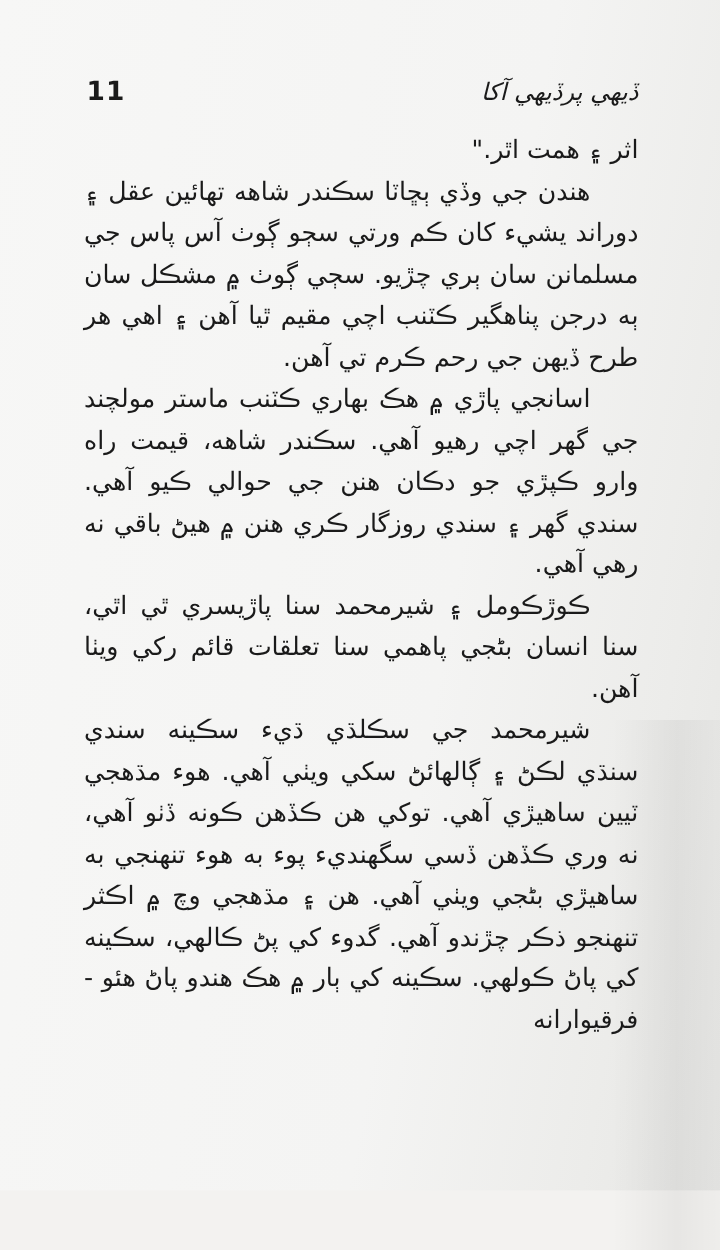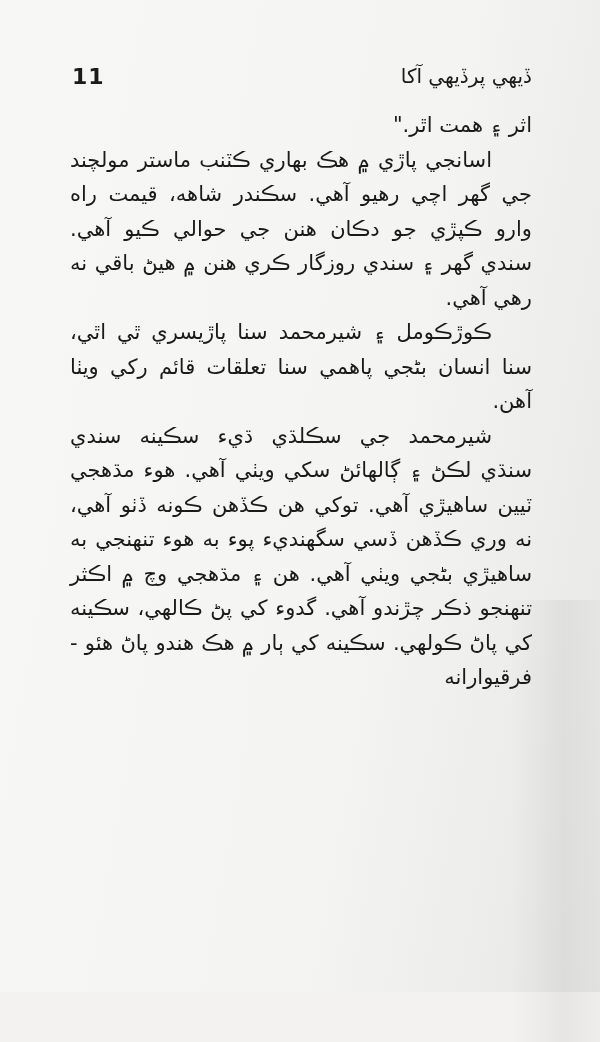--- a/index.html
+++ b/index.html
@@ -14,21 +14,21 @@
     position:absolute; left:0; top:0; width:600px; height:992px;
     background: linear-gradient(100deg, #f7f7f6 0%, #f4f4f3 60%, #ececea 85%, #e6e6e4 100%);
   }
   .page-number {
     position:absolute; left:72px; top:64px;
     font-size:22px; font-weight:bold; letter-spacing:1px;
     direction:ltr;
   }
   .running-header {
     position:absolute; right:68px; top:64px;
-    font-size:20px; direction:rtl;
+    font-size:20px; direction:rtl;font-style:italic;
   }
   .body-text {
     position:absolute; left:70px; right:68px; top:108px;
     direction:rtl; text-align:justify;
     font-size:21px; line-height:34.5px;
   }
   .para { margin:0; text-indent:0; }
   .para.indent { text-indent:40px; }
   .shadow {
     position:absolute; right:0; top:600px; width:90px; height:442px;
@@ -38,19 +38,20 @@
 </style>
 </head>
 <body>
 
 <div class="page">
   <div class="page-number">11</div>
   <div class="running-header">ڏيهي پرڏيهي آکا</div>
 
   <div class="body-text">
     <p class="para">اثر ۽ همت اٿر."</p>
+    <p class="para indent">هندن جي وڏي ٻڇاٽا سڪندر شاهه تهائين عقل ۽ دوراند يشيء کان ڪم ورتي سڄو ڳوٺ آس پاس جي مسلمانن سان ٻري چڙيو. سڄي ڳوٺ ۾ مشڪل سان ٻه درجن پناهگير ڪٽنب اچي مقيم ٿيا آهن ۽ اهي هر طرح ڏيهن جي رحم ڪرم تي آهن.</p>
     <p class="para indent">اسانجي پاڙي ۾ هڪ بهاري ڪٽنب ماستر مولچند جي گهر اچي رهيو آهي. سڪندر شاهه، قيمت راه وارو ڪپڙي جو دڪان هنن جي حوالي ڪيو آهي. سندي گهر ۽ سندي روزگار ڪري هنن ۾ هيڻ باقي نه رهي آهي.</p>
     <p class="para indent">ڪوڙڪومل ۽ شيرمحمد سنا پاڙيسري ٿي اٿي، سنا انسان بڻجي پاهمي سنا تعلقات قائم رکي ويٺا آهن.</p>
     <p class="para indent">شيرمحمد جي سڪلڌي ڌيء سڪينه سندي سنڌي لڪڻ ۽ ڳالهائڻ سکي ويٺي آهي. هوء مڌهجي ٽيين ساهيڙي آهي. توکي هن ڪڏهن ڪونه ڏٺو آهي، نه وري ڪڏهن ڏسي سگهنديء پوء به هوء تنهنجي به ساهيڙي بڻجي ويٺي آهي. هن ۽ مڌهجي وچ ۾ اڪثر تنهنجو ذڪر چڙندو آهي. گدوء کي پڻ ڪالهي، سڪينه کي پاڻ ڪولهي. سڪينه کي ٻار ۾ هڪ هندو پاڻ هئو - فرقيوارانه</p>
   </div>
 
   <div class="shadow"></div>
 </div>
 
 </body></html>

